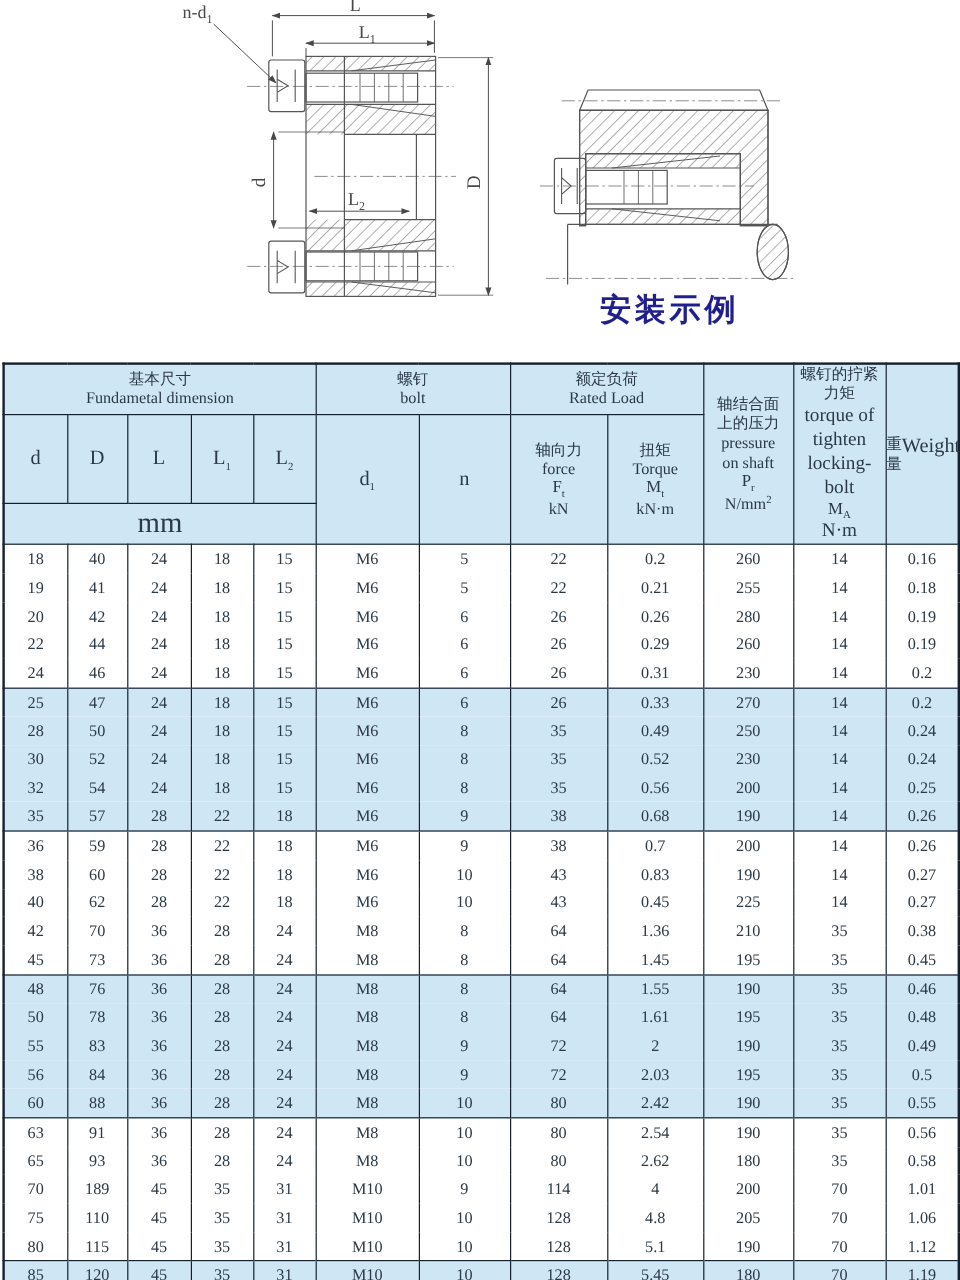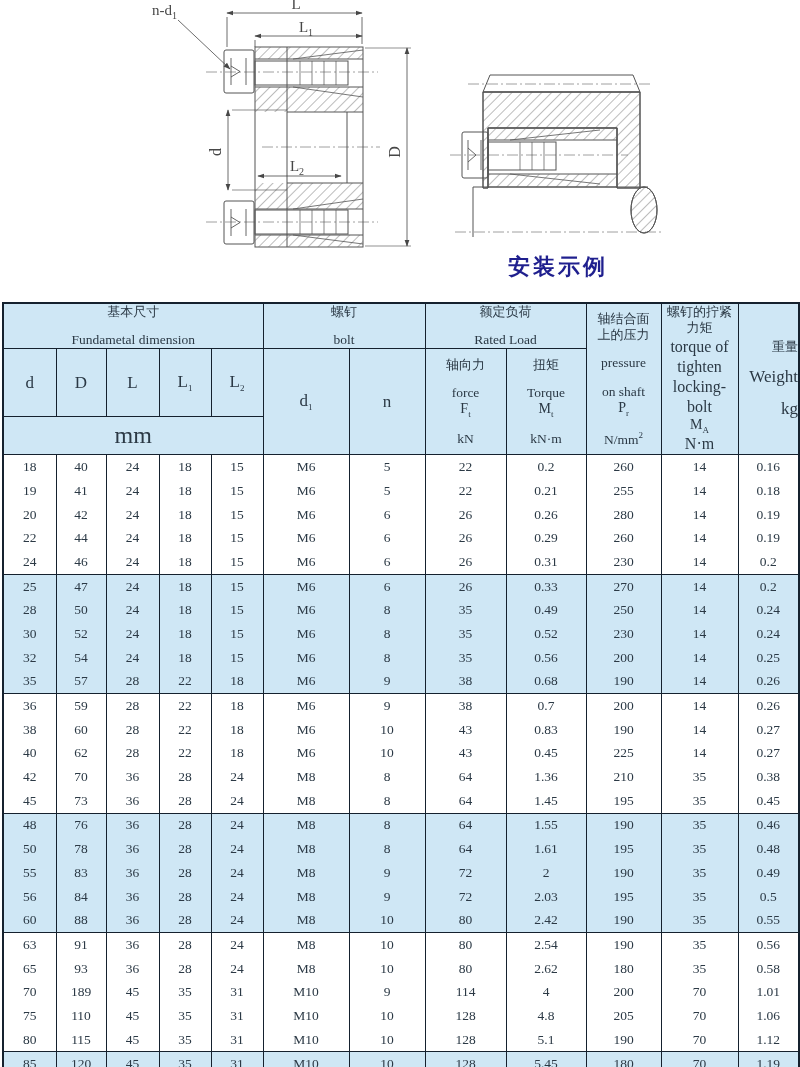--- a/index.html
+++ b/index.html
@@ -6,36 +6,36 @@
     --band:#cfe7f5;
     --bd:#15212e;
     --ink:#2b3945;
     --line:#5a5a5a;
     --cap:#1f1f8e;
   }
   html,body{margin:0;padding:0;}
   body{width:800px;height:1067px;position:relative;background:#fff;
        font-family:"Liberation Serif","DejaVu Serif",serif;color:var(--ink);}
   .drawings{position:absolute;left:0;top:0;width:800px;height:300px;}
-  .caption{position:absolute;left:488px;top:252px;width:140px;text-align:center;
-           font-size:22px;font-weight:bold;color:var(--cap);letter-spacing:3px;
+  .caption{position:absolute;left:488px;top:241px;width:140px;text-align:center;
+           font-size:26px;font-weight:bold;color:var(--cap);letter-spacing:3px;
            font-family:Liberation Sans, sans-serif;}
   .table-wrap{position:absolute;left:2px;top:302px;width:796px;}
   table{border-collapse:collapse;table-layout:fixed;width:796px;border:2px solid var(--bd);}
   thead th{background:var(--band);border:1px solid var(--bd);font-weight:normal;
            padding:0;vertical-align:middle;text-align:center;color:var(--ink);}
   .r1{height:42px;padding-left:24px;} .r2{height:47px;} .r3{height:34px;}
   .cn{font-size:13px;line-height:1.25;}
-  .en{font-size:13.5px;line-height:1.2;margin-top:12px;}
+  .en{font-size:13.5px;line-height:1.2;}
   .en-sm{font-size:16px;line-height:1.25;}
   .big{font-size:17px;}
   .mm{font-size:24px;}
   .sym{font-size:14px;}
   sub,sup{font-size:9px;}
-  .vspread{display:flex;flex-direction:column;justify-content:space-around;height:100%;align-items:flex-end;}
+  .vspread{display:flex;flex-direction:row;justify-content:space-around;height:100%;}
   tbody td{border-left:1px solid var(--bd);border-right:1px solid var(--bd);
            border-top:0;border-bottom:0;text-align:center;font-size:13.5px;
            height:23.7px;padding:0;color:var(--ink);}
   tr.gs td{border-top:1.4px solid var(--bd);}
   tr.blue td{background:var(--band);}
   text{font-family:"Liberation Serif","DejaVu Serif",serif;fill:#474747;}
 </style>
 </head>
 <body>
 

